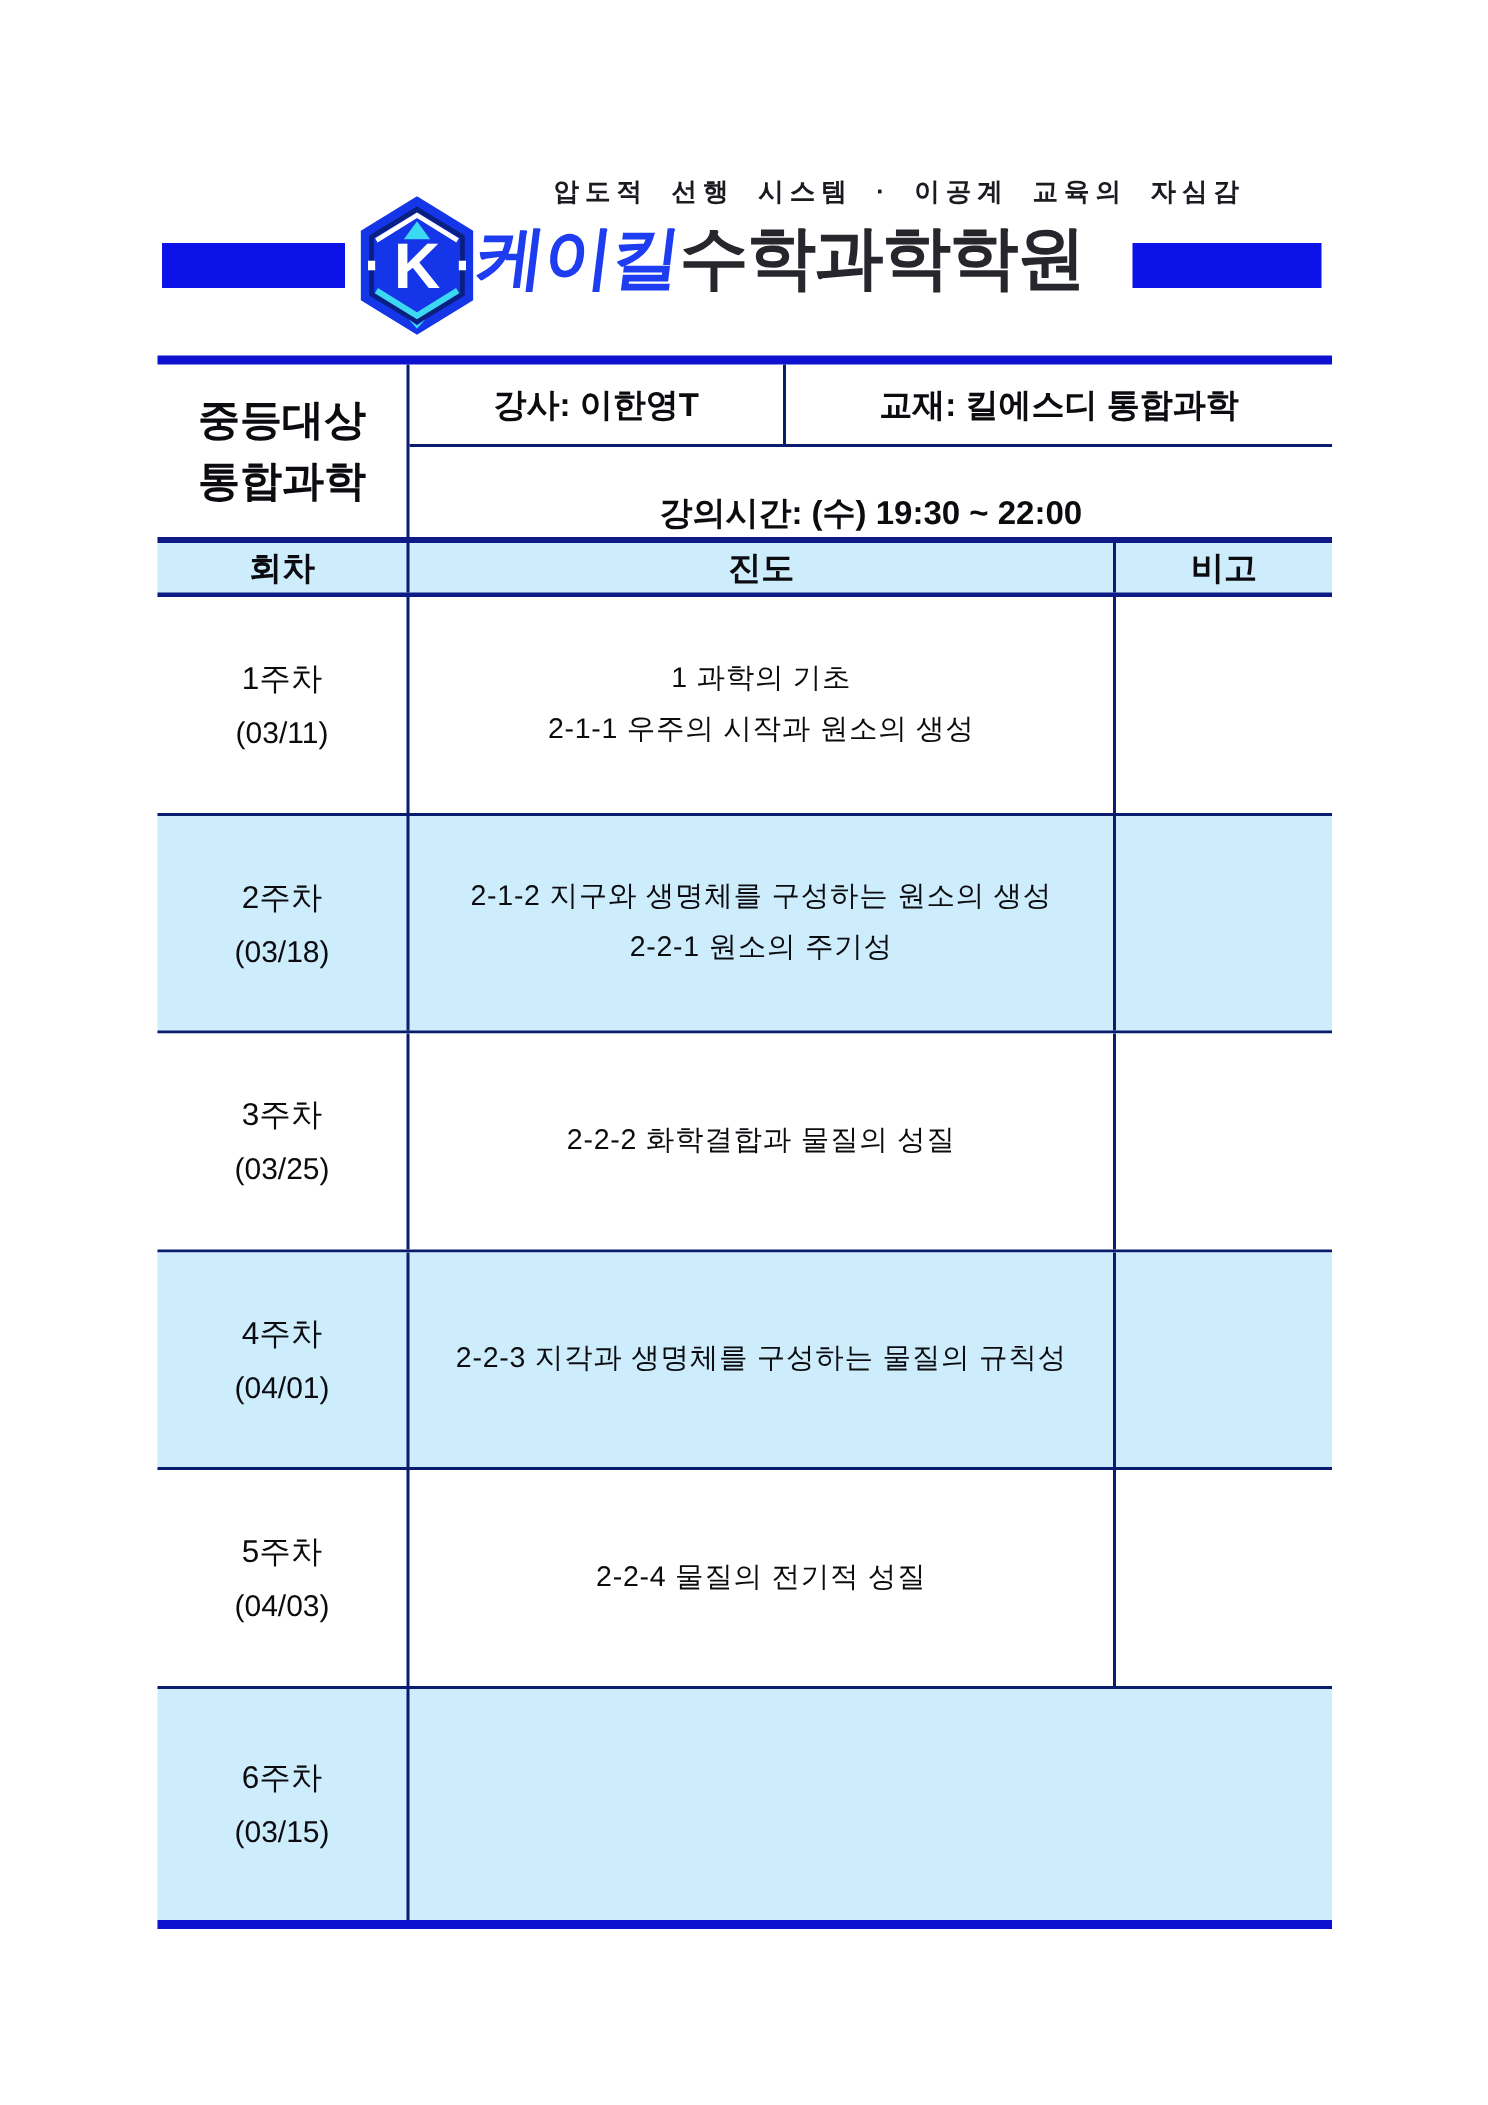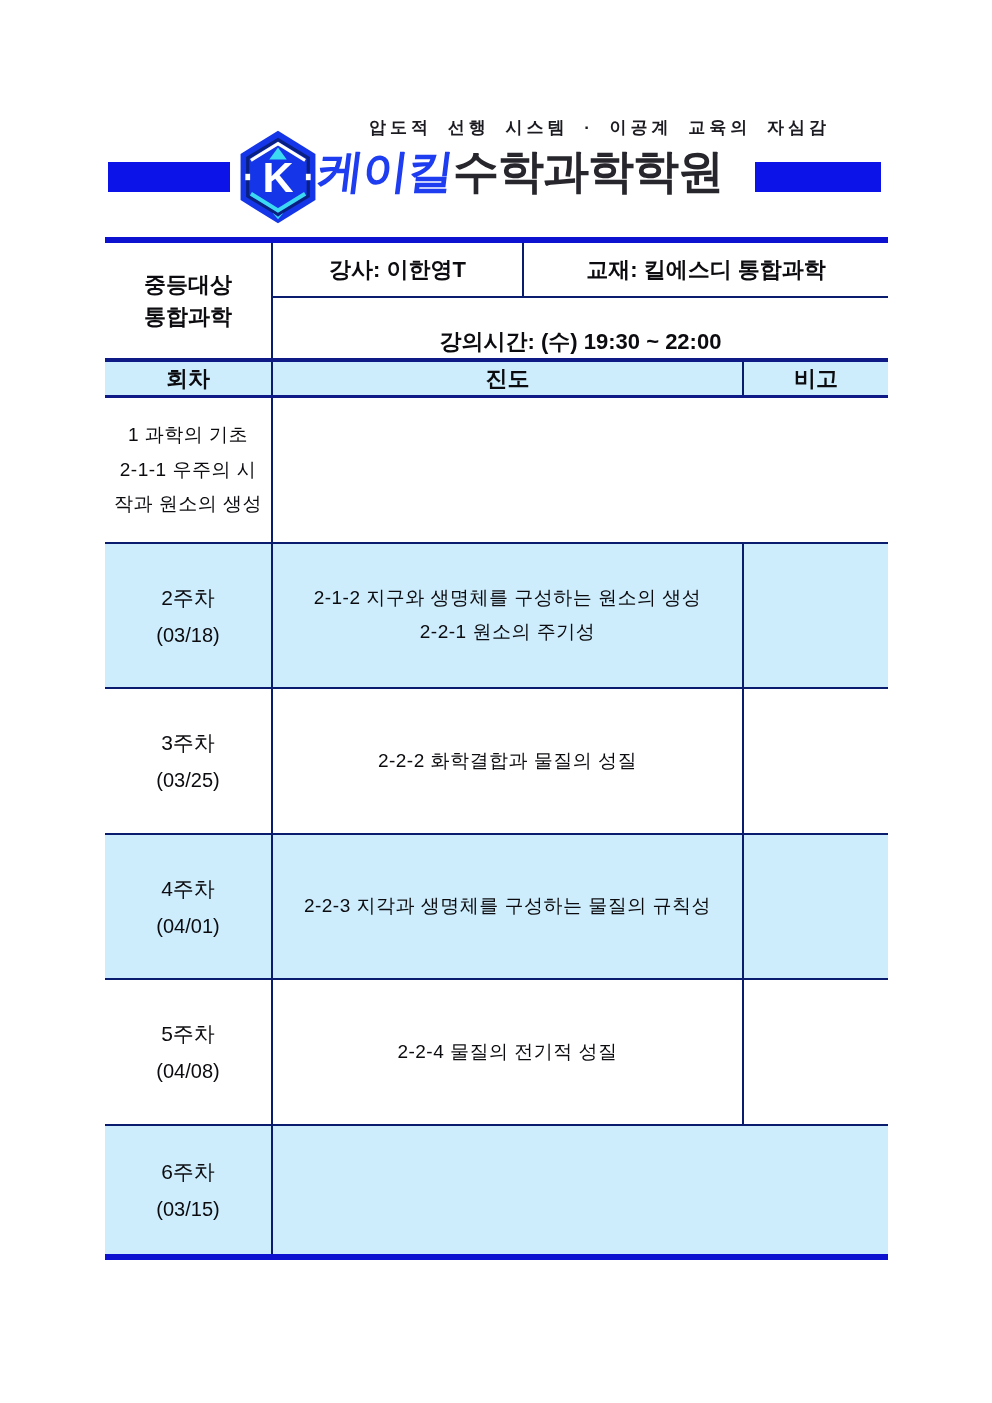--- a/index.html
+++ b/index.html
@@ -43,21 +43,21 @@
   .cell { display: flex; flex-direction: column; align-items: center; justify-content: center; text-align: center; }
 
   .info-grid {
     display: grid;
     grid-template-columns: 168px 251px 364px;
     grid-template-rows: 55px 60px;
   }
   .target-cell {
     grid-row: 1 / 3; grid-column: 1;
     border-right: 2px solid var(--thin-line, #0a1c6e);
-    font-size: 22px; font-weight: bold; line-height: 1.45; white-space: pre-line;
+    font-size: 28px; font-weight: bold; line-height: 1.45; white-space: pre-line;
   }
   .instructor-cell {
     grid-row: 1; grid-column: 2;
     border-right: 2px solid var(--thin-line, #0a1c6e);
     border-bottom: 2px solid var(--thin-line, #0a1c6e);
     font-size: 22px; font-weight: bold;
   }
   .textbook-cell {
     grid-row: 1; grid-column: 3;
     border-bottom: 2px solid var(--thin-line, #0a1c6e);
@@ -79,21 +79,21 @@
     text-align: right;
   }
 
   .body-row {
     display: grid;
     grid-template-columns: 168px 471px 144px;
     height: 145.5px;
     border-bottom: 2px solid var(--thin-line, #0a1c6e);
     background: #ffffff;
   }
-  .body-row:last-child { border-bottom: 6px solid var(--thick-line, #0c12cf); height: 134px; }
+  .body-row:last-child { border-bottom: 6px solid var(--thick-line, #0c12cf); height: 160px; }
   .body-row.hl { background: var(--row-highlight, #cdedfc); }
   .week-cell, .progress-cell { border-right: 2px solid var(--thin-line, #0a1c6e); }
   .week-label { font-size: 21px; }
   .week-date  { font-size: 20px; margin-top: 12px; }
   .progress-text {
     font-size: 19px; line-height: 1.8; white-space: pre-line;
     padding: 0 6px; letter-spacing: 0.5px;
   }
   .note-text { font-size: 19px; }
 </style>
@@ -133,20 +133,24 @@
     </div>
 
     <div class="head-row">
       <div class="cell">회차</div>
       <div class="cell">진도</div>
       <div class="cell">비고</div>
     </div>
 
     <div>
   <div class="body-row">
+    <div class="cell week-cell">
+      <div class="week-label">1주차</div>
+      <div class="week-date">(03/11)</div>
+    </div>
     <div class="cell progress-cell">
       <div class="progress-text">1 과학의 기초
 2-1-1 우주의 시작과 원소의 생성</div>
     </div>
     <div class="cell note-cell">
       <div class="note-text"></div>
     </div>
   </div>
 
   <div class="body-row hl">
@@ -185,21 +189,21 @@
       <div class="progress-text">2-2-3 지각과 생명체를 구성하는 물질의 규칙성</div>
     </div>
     <div class="cell note-cell">
       <div class="note-text"></div>
     </div>
   </div>
 
   <div class="body-row">
     <div class="cell week-cell">
       <div class="week-label">5주차</div>
-      <div class="week-date">(04/08)</div>
+      <div class="week-date">(04/03)</div>
     </div>
     <div class="cell progress-cell">
       <div class="progress-text">2-2-4 물질의 전기적 성질</div>
     </div>
     <div class="cell note-cell">
       <div class="note-text"></div>
     </div>
   </div>
 
   <div class="body-row hl">

